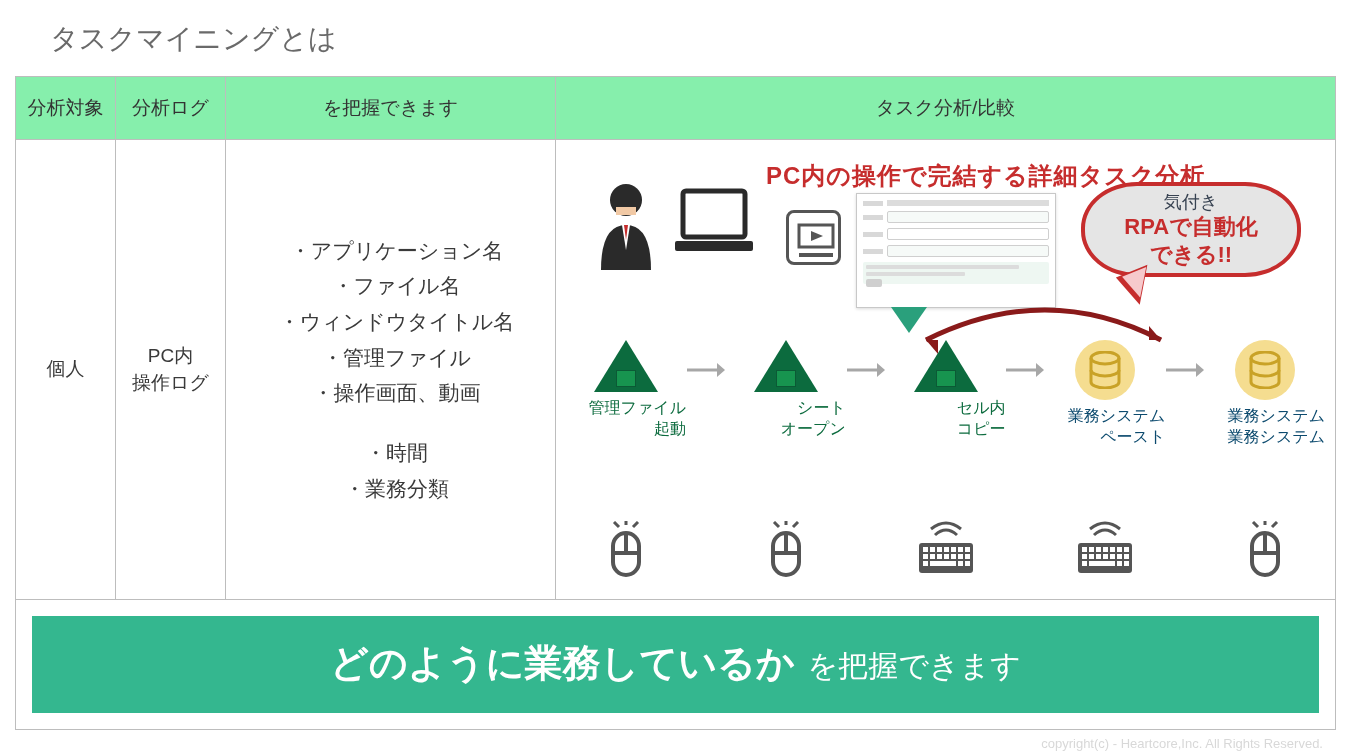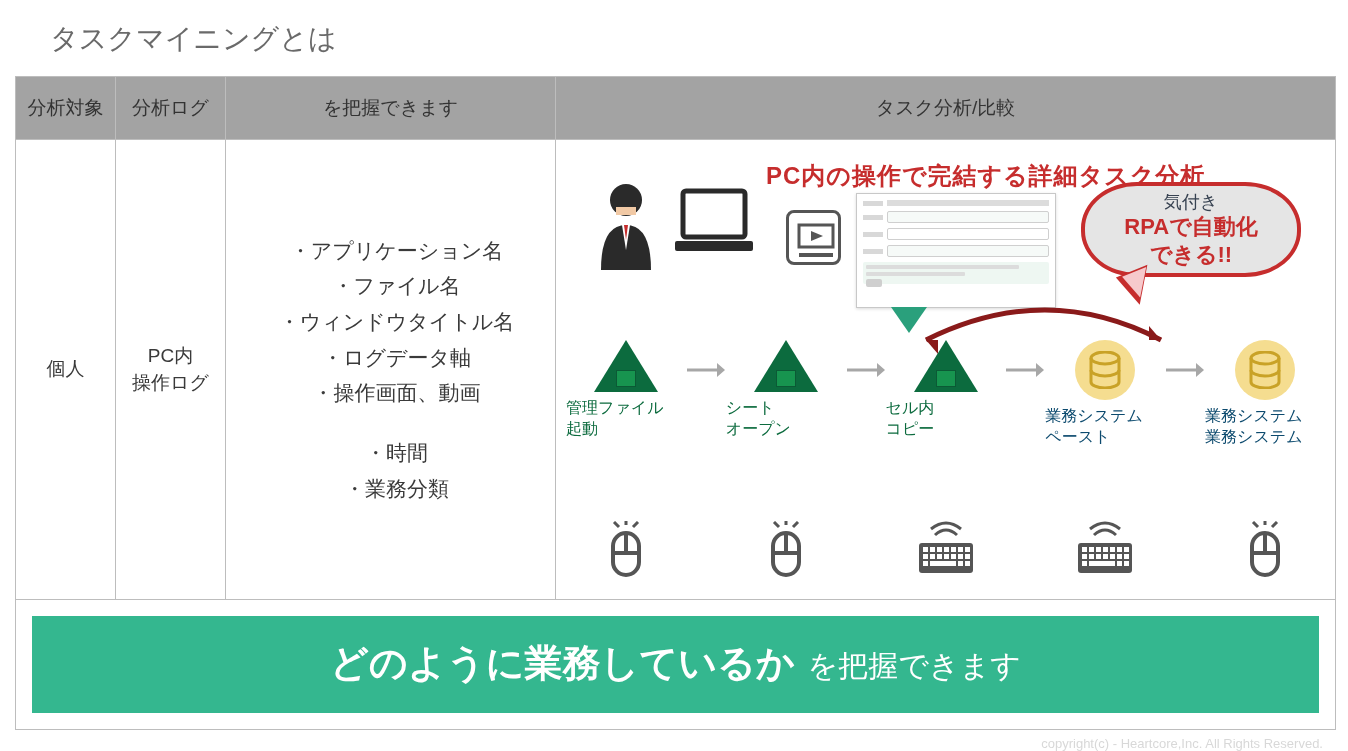--- a/index.html
+++ b/index.html
@@ -22,21 +22,21 @@
     border-collapse: collapse;
     table-layout: fixed;
   }
   table.grid th,
   table.grid td {
     border: 1px solid #bdbdbd;
     vertical-align: middle;
     text-align: center;
   }
   table.grid th {
-    background: #a3a3a3;
+    background: #86efac;
     font-weight: 500;
     font-size: 19px;
     padding: 18px 4px;
     color: #333;
   }
   .col-target { width: 100px; }
   .col-log    { width: 110px; }
   .col-axis   { width: 330px; }
   .col-task   { width: 780px; }
   td.body-cell { padding: 10px 12px; vertical-align: middle; }
@@ -128,21 +128,21 @@
     border-right: 17px solid transparent;
     border-top: 26px solid #f6c9cc;
     transform: rotate(-22deg);
   }
 
   
   .steps {
     position: absolute; top: 200px; left: 10px; right: 10px;
     display: flex; align-items: flex-start; justify-content: space-between;
   }
-  .step { width: 120px; text-align: left; position:relative; }
+  .step { width: 120px; text-align: right; position:relative; }
   .step .icon-tri {
     width: 0; height: 0; margin: 0 auto 6px;
     border-left: 32px solid transparent;
     border-right: 32px solid transparent;
     border-bottom: 52px solid #0c6b3e;
     position: relative;
   }
   .step .icon-tri .xls {
     position: absolute; left: -10px; top: 30px;
     width: 20px; height: 17px;
@@ -211,21 +211,21 @@
   <tr>
     <td class="body-cell col-target">個人</td>
     <td class="body-cell col-log">
       <span>PC内</span><br>
       <span>操作ログ</span>
     </td>
     <td class="body-cell col-axis">
       <div class="axis-line">・アプリケーション名</div>
       <div class="axis-line">・ファイル名</div>
       <div class="axis-line">・ウィンドウタイトル名</div>
-      <div class="axis-line">・ログデータ軸</div>
+      <div class="axis-line">・管理ファイル</div>
       <div class="axis-line">・操作画面、動画</div>
       <div class="gap"></div>
       <div class="axis-line">・時間</div>
       <div class="axis-line">・業務分類</div>
     </td>
     <td class="body-cell col-task">
       <div class="task-area">
 
         <div class="headline">PC内の操作で完結する詳細タスク分析</div>
 

